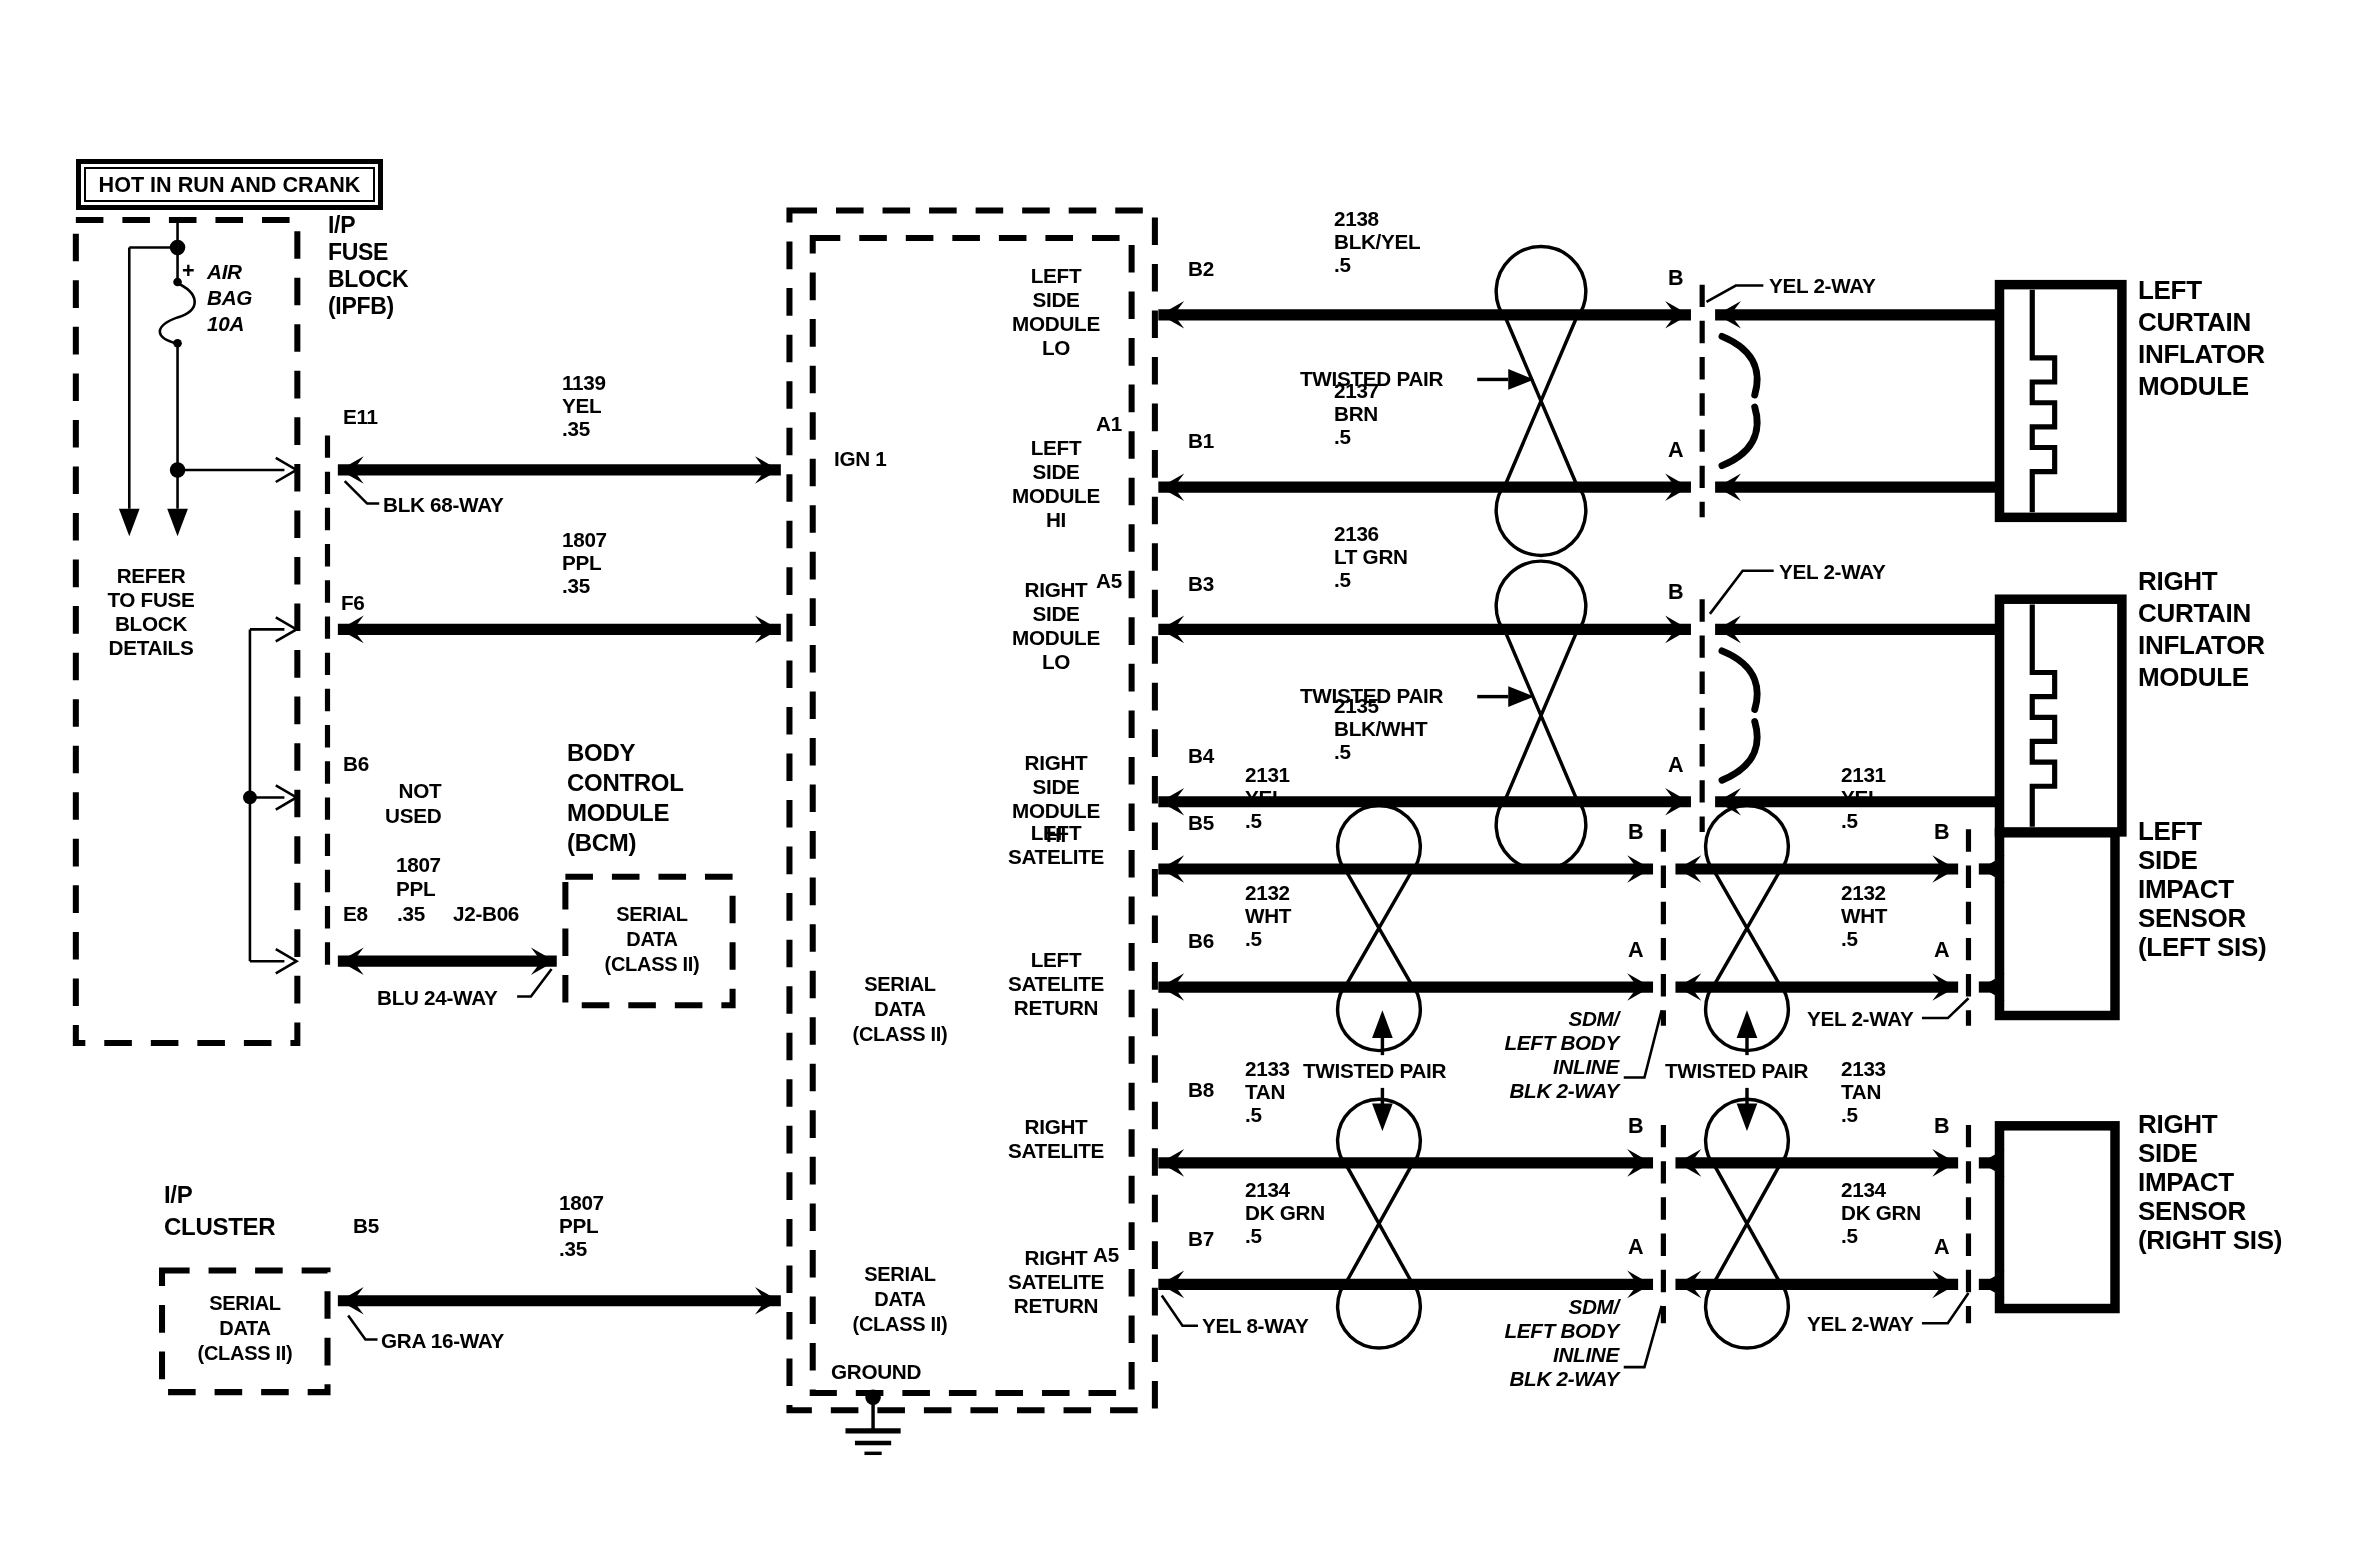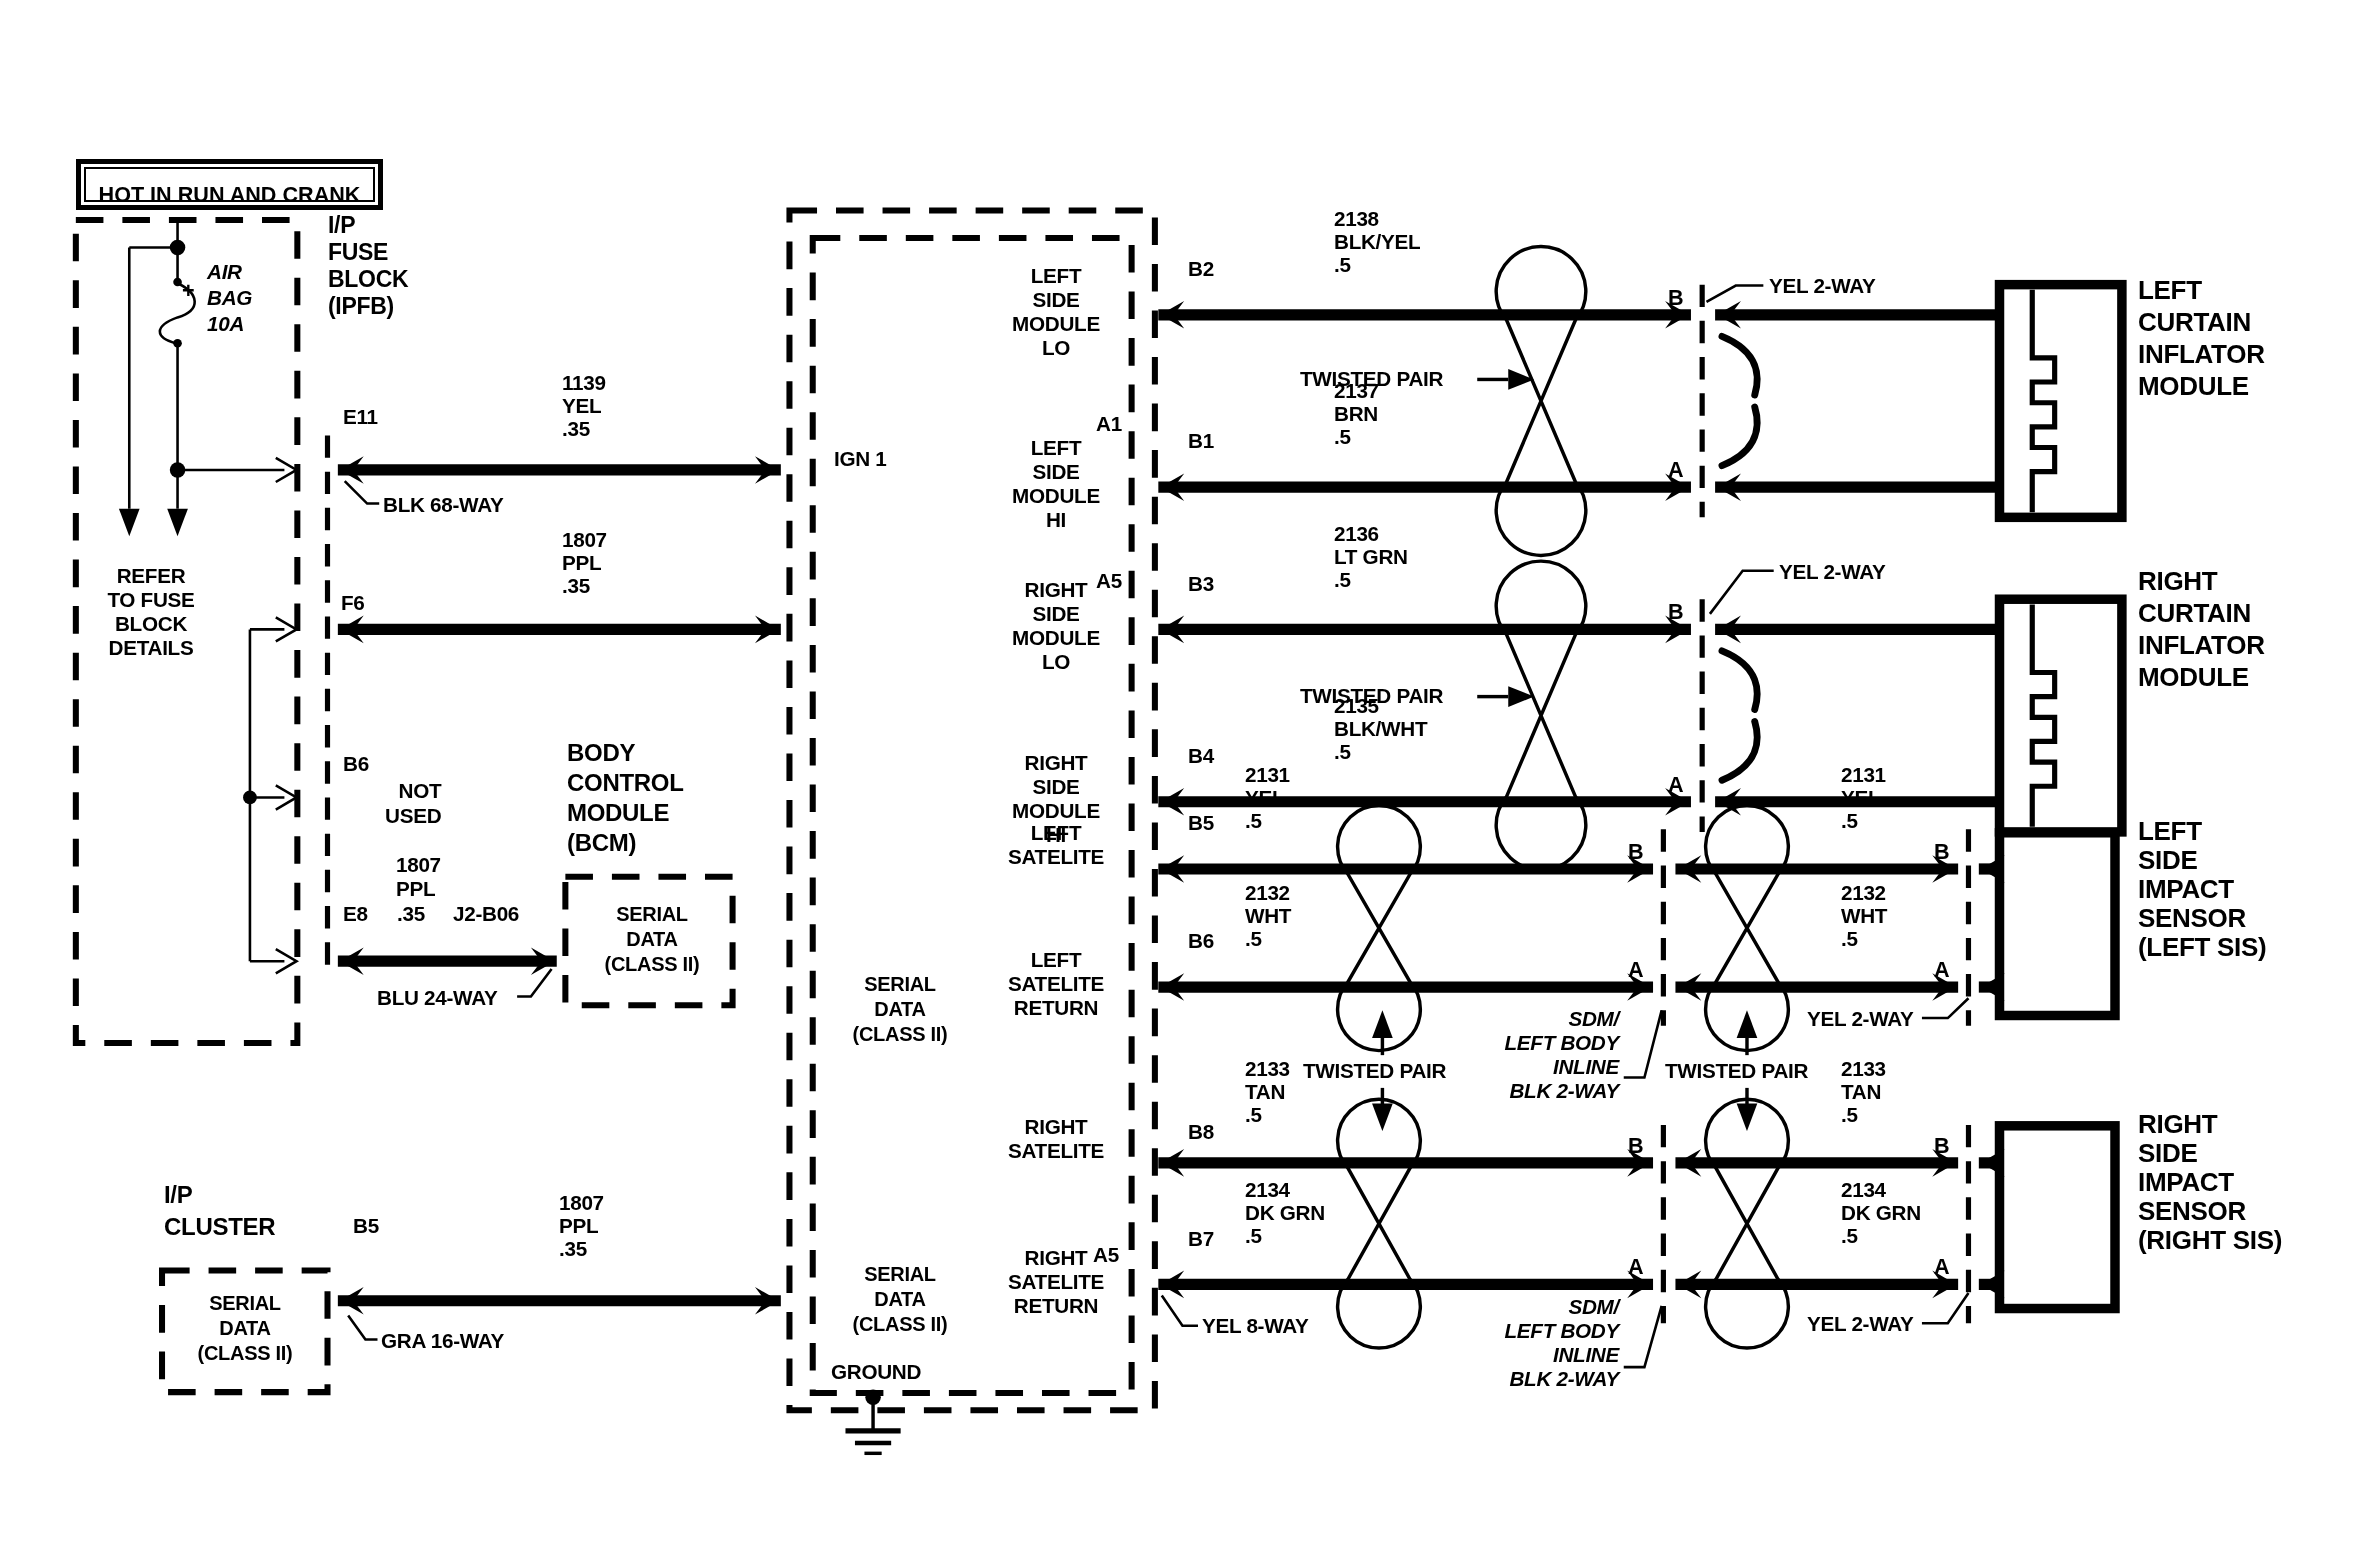--- a/index.html
+++ b/index.html
@@ -4,21 +4,21 @@
 <style>
   html,body{margin:0;padding:0;background:#ffffff;}
   #canvas{position:relative;width:2377px;height:1563px;background:#ffffff;overflow:hidden;
           font-family:"Liberation Sans", sans-serif;color:#000;}
   svg{position:absolute;left:0;top:0;}
   .lbl{position:absolute;font-weight:bold;font-size:20.7px;line-height:23px;white-space:pre;
        letter-spacing:-0.3px;color:#000;}
   .c{transform:translateX(-50%);text-align:center;}
   .r{transform:translateX(-100%);text-align:right;}
   .t23{font-size:20px;line-height:25px;}
-  .t25{font-size:21.6px;margin-top:20px;}
+  .t25{font-size:21.6px;}
   .t27{font-size:23px;line-height:27px;}
   .t28{font-size:24px;line-height:30px;}
   .t30{font-size:26px;line-height:32px;}
   .lh28{line-height:24px;} .lh29{line-height:25px;text-align:right;} .lh30{line-height:26px;font-style:italic;} .lh33{line-height:24px;font-style:italic;}
   .lh34{line-height:29px;} .lh37{line-height:32px;}
   .hotbox{position:absolute;left:76px;top:159px;width:297px;height:41px;border:5.2px solid #000;}
   .hotbox .inner{position:absolute;left:2.6px;top:2.6px;right:2.6px;bottom:2.6px;border:2.6px solid #000;
        display:flex;align-items:center;justify-content:center;}
 </style>
 </head>
@@ -317,21 +317,21 @@
 <span class="lbl c lh28" style="left:1056px;top:1246px">RIGHT
 SATELITE
 RETURN</span>
 
 <span class="lbl" style="left:1188px;top:257px">B2</span>
 <span class="lbl" style="left:1188px;top:429px">B1</span>
 <span class="lbl" style="left:1188px;top:572px">B3</span>
 <span class="lbl" style="left:1188px;top:744px">B4</span>
 <span class="lbl" style="left:1188px;top:811px">B5</span>
 <span class="lbl" style="left:1188px;top:929px">B6</span>
-<span class="lbl" style="left:1188px;top:1120px">B8</span>
+<span class="lbl" style="left:1188px;top:1078px">B8</span>
 <span class="lbl" style="left:1188px;top:1227px">B7</span>
 
 <span class="lbl" style="left:1334px;top:207px">2138
 BLK/YEL
 .5</span>
 <span class="lbl" style="left:1334px;top:379px">2137
 BRN
 .5</span>
 <span class="lbl" style="left:1334px;top:522px">2136
 LT GRN

